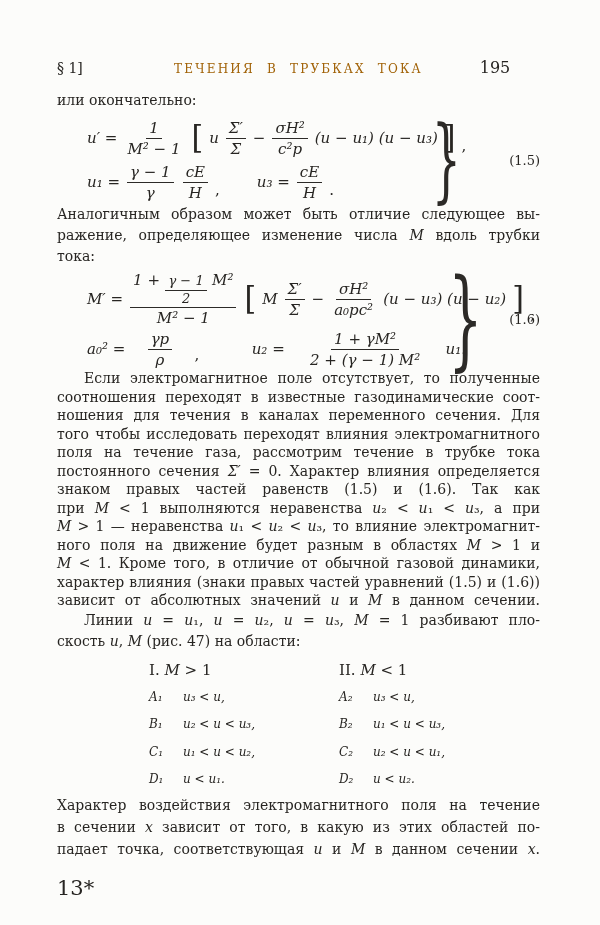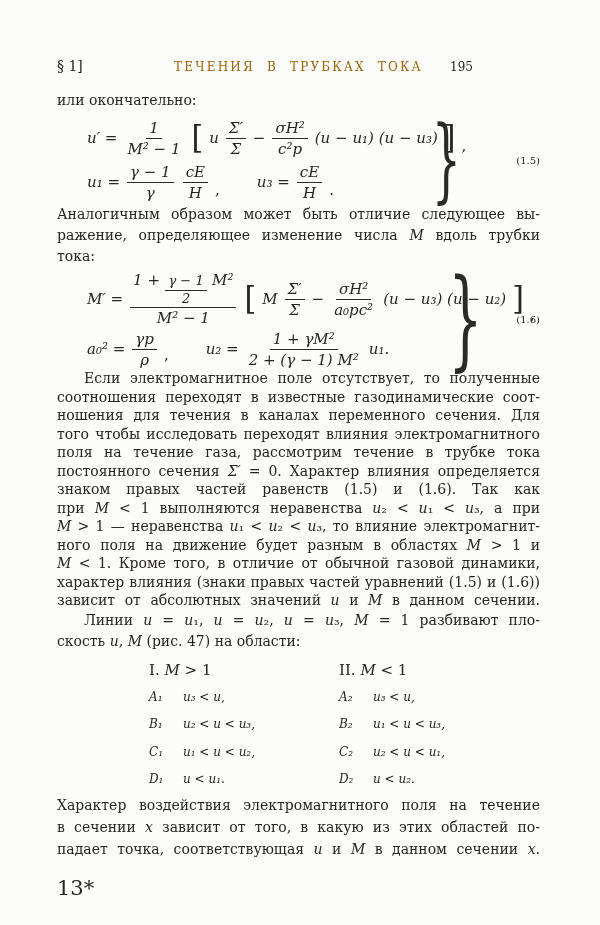--- a/index.html
+++ b/index.html
@@ -11,57 +11,57 @@
     background:#fcfcfa;
     color:#272522;
     font-family:"DejaVu Serif","Liberation Serif",serif;
     font-size:14px;
     overflow:hidden;
   }
   
   .hdr{display:flex;align-items:baseline;height:18px;}
   .hdr .sec{flex:0 0 90px;font-size:14px;}
   .hdr .ttl{flex:1;text-align:center;font-size:12px;letter-spacing:2.2px;word-spacing:6px;color:#a16207;}
-  .hdr .pno{flex:0 0 90px;text-align:left;font-size:12px;}
+  .hdr .pno{flex:0 0 90px;text-align:center;font-size:16px;}
   
   .pline{margin-top:14px;line-height:20px;}
   .para{margin:0;}
   .tl{line-height:21px;text-align:justify;text-align-last:justify;white-space:normal;}
   .p2 .tl{line-height:18.5px;}
   .p4 .tl{line-height:22px;}
   .tl.last{text-align-last:left;}
   .tl.ind{text-indent:27px;}
   i{font-style:italic;}
   
   .eqblock{position:relative;margin-left:30px;}
   .eq15{margin-top:6px;padding-right:96px;}
   .eq16{margin-top:2px;padding-right:74px;}
   .eqline{display:flex;align-items:center;flex-wrap:nowrap;gap:5px;white-space:nowrap;}
   .eq15 .eqline{min-height:44px;}
   .eq16 .el1{min-height:60px;}
-  .eq16 .el2{min-height:40px;}
+  .eq16 .el2{min-height:40px;justify-content:space-between;}
   .mi{font-style:italic;font-size:15px;}
   .frac{display:inline-flex;flex-direction:column;align-items:center;margin:0 2px;}
   .frac .num,.frac .den{display:block;padding:0 3px;line-height:1.2;text-align:center;}
   .frac .num{border-bottom:1px solid #2c2a27;padding-bottom:1px;}
   .frac .den{padding-top:1px;}
   .nrow{display:inline-flex;align-items:center;gap:4px;}
   .frac.inner{margin:0 1px;}
   .frac.inner .num,.frac.inner .den{font-size:13px;line-height:1.15;}
   .sqb{font-size:30px;font-style:normal;line-height:1;font-weight:300;margin:0 1px;transform:scaleY(1.05);}
   .lowmark{align-self:flex-end;margin-bottom:5px;font-size:15px;}
   .gap2{margin-left:32px;}
   .brace{
     position:absolute;top:50%;
     font-weight:200;color:#2c2a27;line-height:1;
     transform:translateY(-50%) scaleX(0.5);
   }
   .eq15 .brace{right:64px;font-size:92px;}
   .eq16 .brace{right:40px;font-size:108px;}
-  .eqnum{position:absolute;top:50%;right:0;transform:translateY(-50%);font-size:10px;}
+  .eqnum{position:absolute;top:50%;right:0;transform:translateY(-50%);font-size:13px;}
   
   .regions{display:flex;gap:84px;margin:4px 0 0 92px;}
   .rcol{display:block;}
   .rhead{line-height:28px;font-size:15px;}
   .rrow{display:flex;line-height:27.5px;font-size:12px;}
   .rlab{width:34px;font-style:italic;}
   .rcond{font-style:italic;}
   
   .foot{margin-top:16px;font-size:21px;}
 </style>

